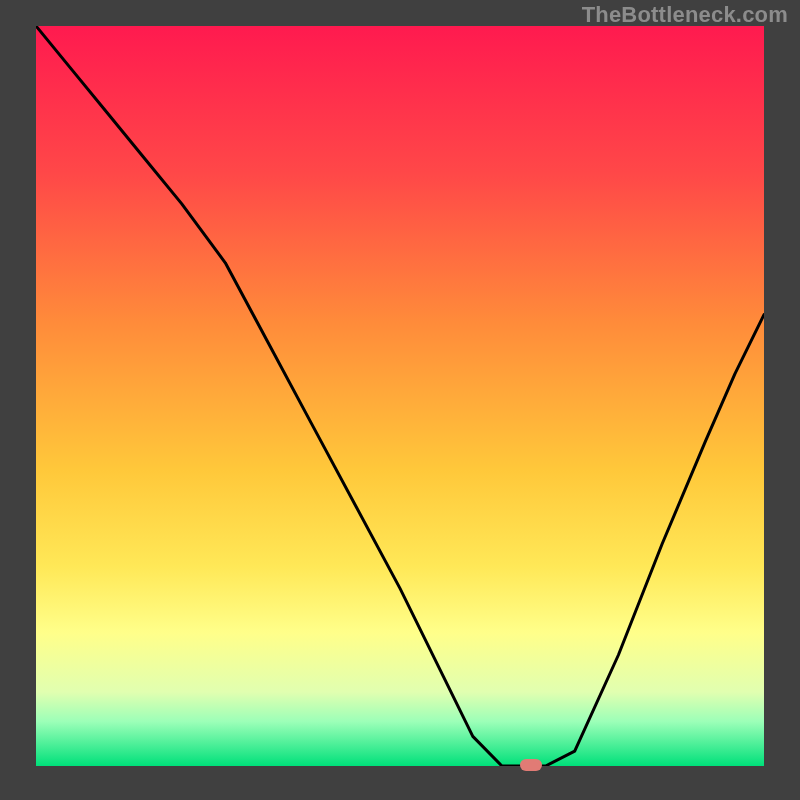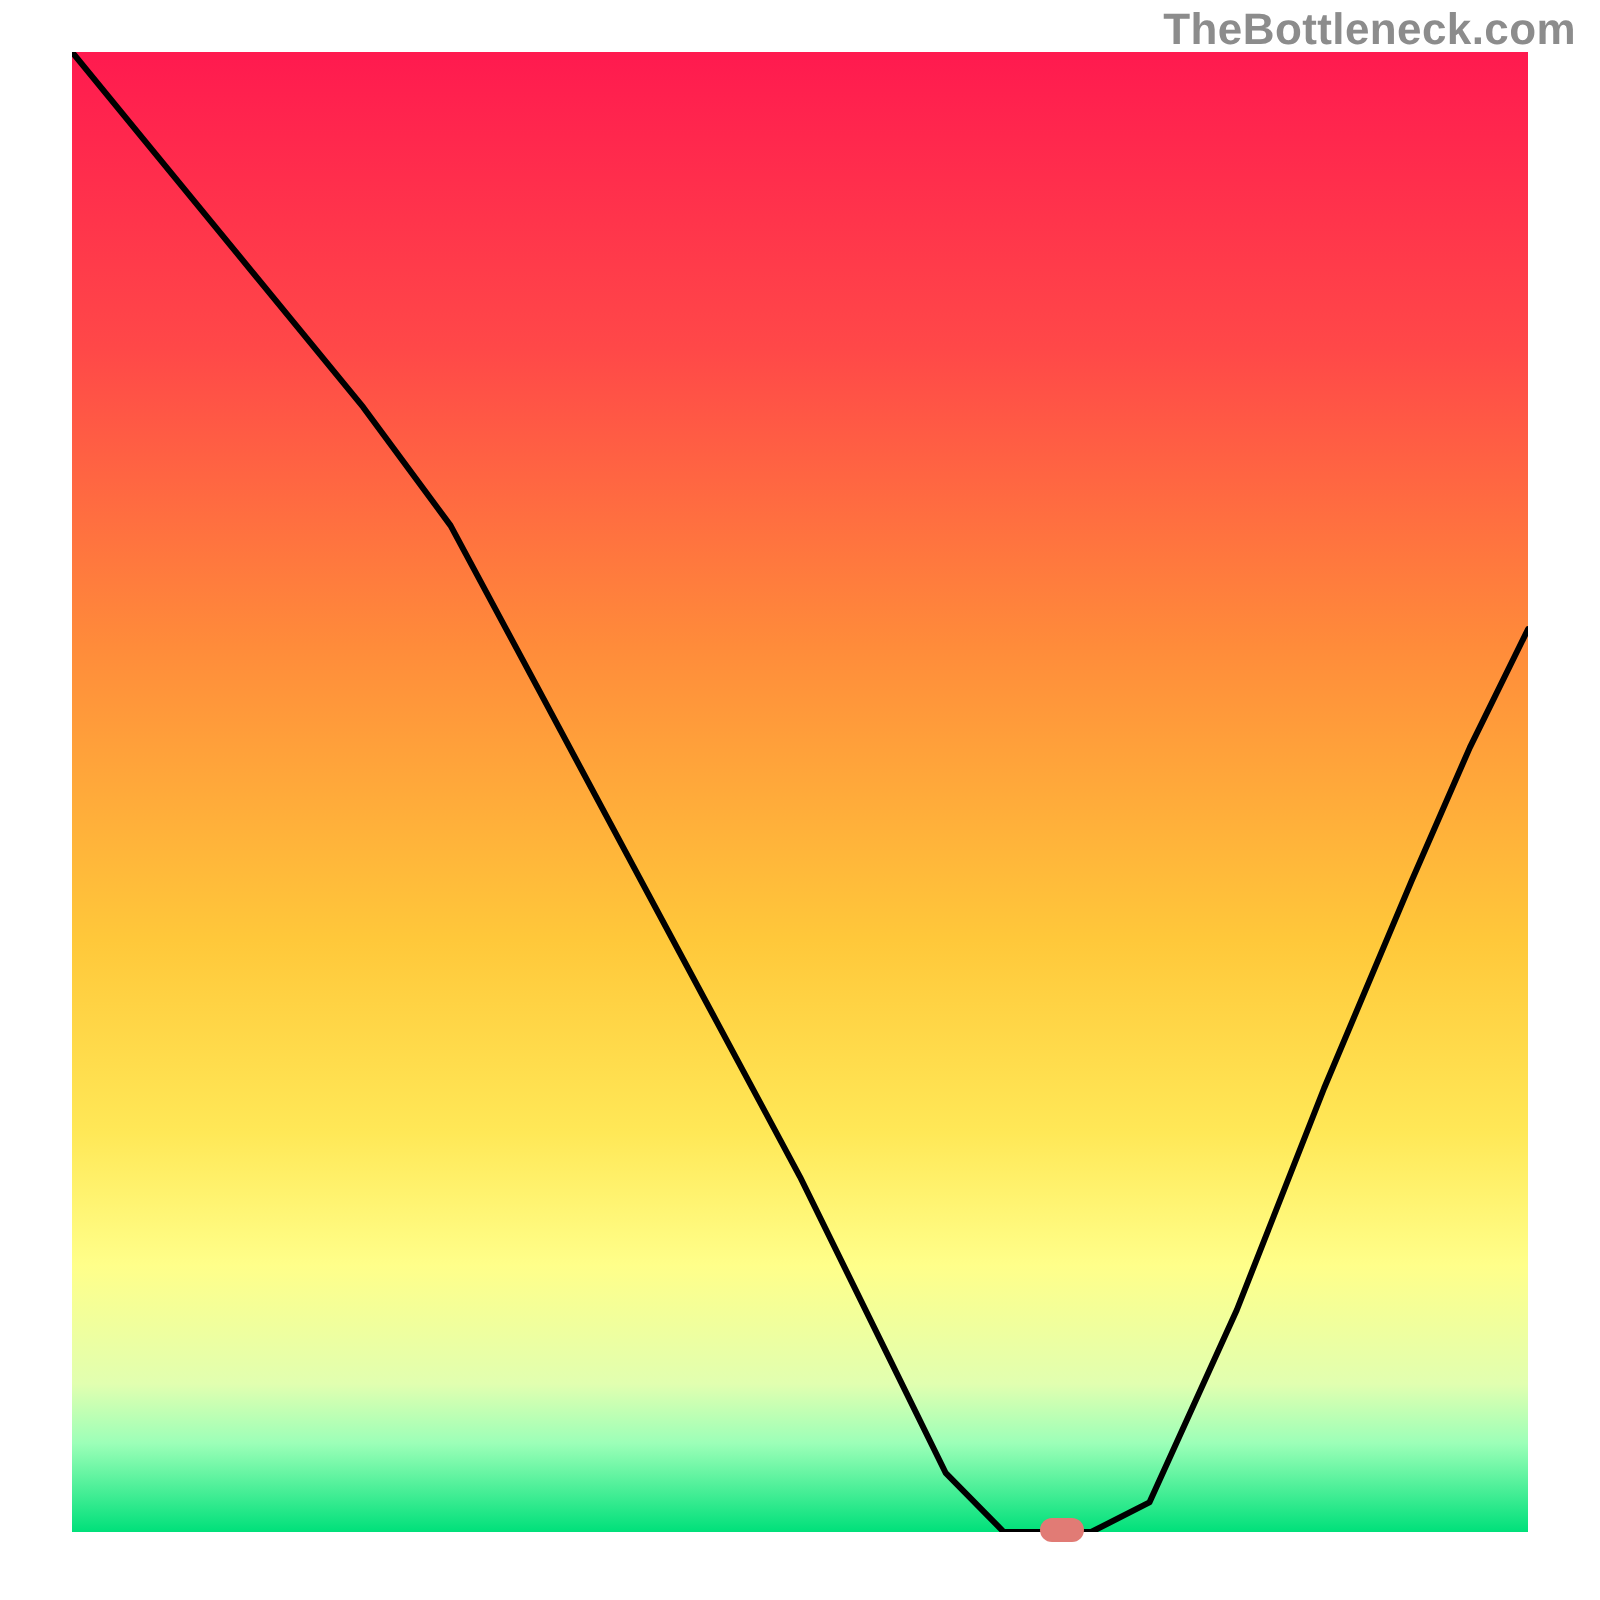--- a/index.html
+++ b/index.html
@@ -7,21 +7,21 @@
     padding: 0;
     width: 800px;
     height: 800px;
     background: #000;
     overflow: hidden;
   }
   .frame {
     position: relative;
     width: 800px;
     height: 800px;
-    background: #ffffff;
+    background: #404040;
   }
   .watermark {
     position: absolute;
     top: 2px;
     right: 12px;
     font-family: Arial, Helvetica, sans-serif;
     font-size: 22px;
     font-weight: 600;
     color: #8c8c8c;
     letter-spacing: 0.2px;

